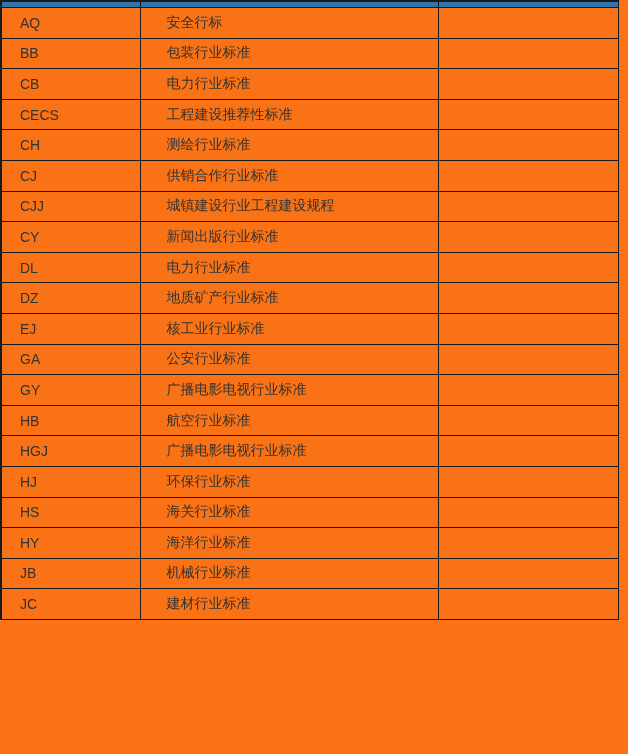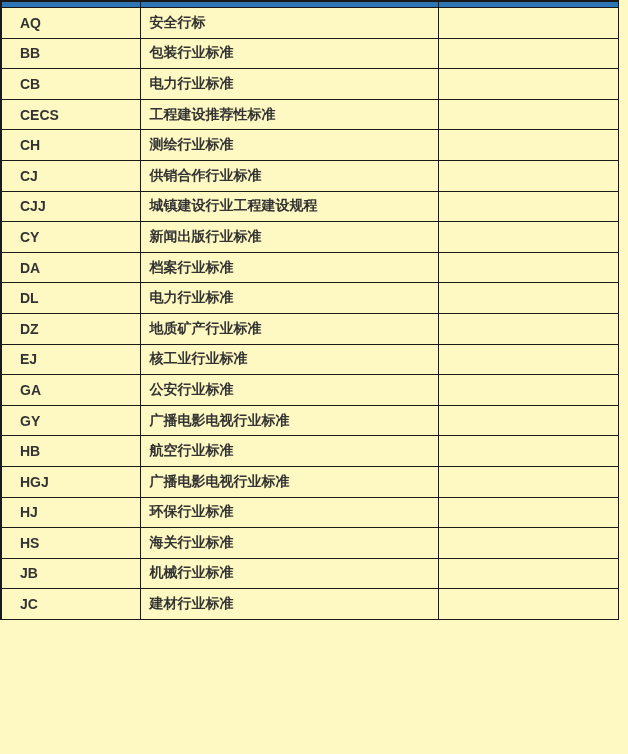--- a/index.html
+++ b/index.html
@@ -5,23 +5,22 @@
   html, body {
     margin: 0;
     padding: 0;
     background: #ffffff;
   }
   .page {
     position: relative;
     width: 628px;
     height: 754px;
     overflow: hidden;
-    background: #fef9c3;
+    background: #f97316;
     font-family: "Liberation Sans", "DejaVu Sans", sans-serif;
-    font-weight: bold;
   }
   table.standards {
     border-collapse: collapse;
     table-layout: fixed;
     width: 617px;
     border-top: 2px solid #1a1a1a;
     border-left: 2px solid #1a1a1a;
   }
   col.c-code  { width: 139px; }
   col.c-name  { width: 298px; }
@@ -41,21 +40,21 @@
   tbody td {
     border: 1px solid #1a1a1a;
     vertical-align: middle;
     font-size: 14px;
     color: #333333;
     padding: 0;
     white-space: nowrap;
     overflow: hidden;
   }
   td.code-cell { padding-left: 18px; }
-  td.name-cell { padding-left: 9px; }
+  td.name-cell { padding-left: 26px; }
   td.empty-cell { }
 </style>
 </head>
 <body>
 
 <div class="page">
   <table class="standards">
     <colgroup>
       <col class="c-code">
       <col class="c-name">
@@ -103,25 +102,20 @@
           <td class="code-cell">CJJ</td>
           <td class="name-cell">城镇建设行业工程建设规程</td>
           <td class="empty-cell"></td>
         </tr>
         <tr class="row">
           <td class="code-cell">CY</td>
           <td class="name-cell">新闻出版行业标准</td>
           <td class="empty-cell"></td>
         </tr>
         <tr class="row">
-          <td class="code-cell">DA</td>
-          <td class="name-cell">档案行业标准</td>
-          <td class="empty-cell"></td>
-        </tr>
-        <tr class="row">
           <td class="code-cell">DL</td>
           <td class="name-cell">电力行业标准</td>
           <td class="empty-cell"></td>
         </tr>
         <tr class="row">
           <td class="code-cell">DZ</td>
           <td class="name-cell">地质矿产行业标准</td>
           <td class="empty-cell"></td>
         </tr>
         <tr class="row">
@@ -153,20 +147,25 @@
           <td class="code-cell">HJ</td>
           <td class="name-cell">环保行业标准</td>
           <td class="empty-cell"></td>
         </tr>
         <tr class="row">
           <td class="code-cell">HS</td>
           <td class="name-cell">海关行业标准</td>
           <td class="empty-cell"></td>
         </tr>
         <tr class="row">
+          <td class="code-cell">HY</td>
+          <td class="name-cell">海洋行业标准</td>
+          <td class="empty-cell"></td>
+        </tr>
+        <tr class="row">
           <td class="code-cell">JB</td>
           <td class="name-cell">机械行业标准</td>
           <td class="empty-cell"></td>
         </tr>
         <tr class="row">
           <td class="code-cell">JC</td>
           <td class="name-cell">建材行业标准</td>
           <td class="empty-cell"></td>
         </tr>
       </tbody>

